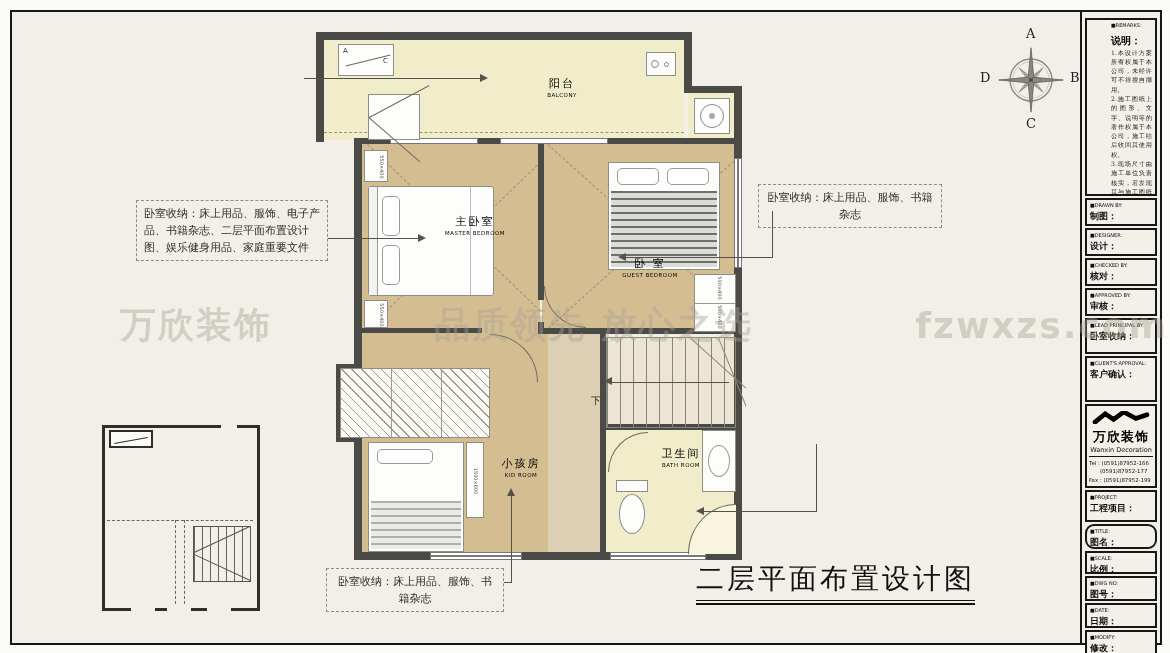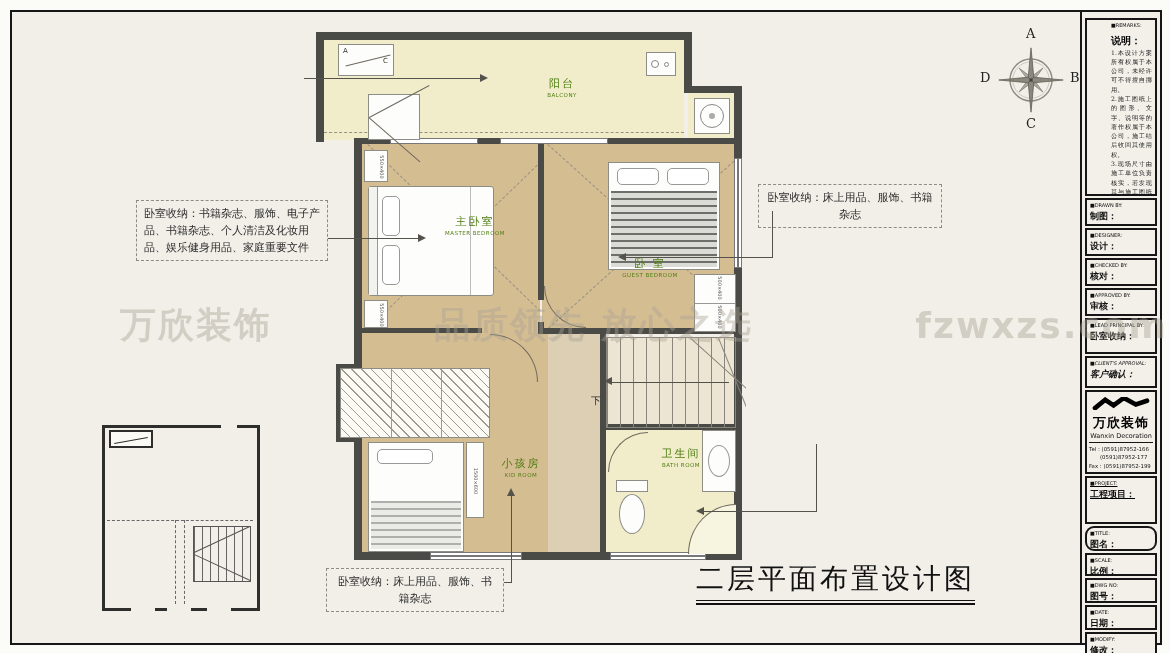--- a/index.html
+++ b/index.html
@@ -34,21 +34,21 @@
                  font-family: "DejaVu Serif", "Liberation Serif", serif; }
   
   .plan { position: absolute; left: 298px; top: 16px; width: 436px; height: 534px; overflow: hidden; }
   .wall  { position: absolute; background: #4a4a47; }
   .floor { position: absolute; }
   .fur   { position: absolute; background: #fdfdfb; border: 1px solid #8d8c85; }
   .win   { position: absolute; background: #fff; border: 1px solid #777; }
   .win.h { background: linear-gradient(to bottom, #fff 40%, #777 40%, #777 60%, #fff 60%); }
   .win.v { background: linear-gradient(to right, #fff 40%, #777 40%, #777 60%, #fff 60%); }
   .dash  { position: absolute; border-top: 1px dashed #979182; transform-origin: left top; }
-  .rlab  { position: absolute; text-align: center; color: #4d7c0f; z-index: 5; }
+  .rlab  { position: absolute; text-align: center; color: #000000; z-index: 5; }
   .rlab .zh { font-size: 11px; letter-spacing: 2px; display: block; }
   .rlab .en { font-size: 5.5px; letter-spacing: .5px; display: block; margin-top: 1px; }
   .vdim  { position: absolute; font-size: 5px; color: #555; white-space: nowrap;
            transform: rotate(90deg); transform-origin: center; }
   .pill  { position: absolute; background: #fff; border: 1px solid #999; border-radius: 5px; }
   .stripe-dark { background: repeating-linear-gradient(180deg, #6e6e6a 0 2px, #dcdcd6 2px 7px); }
   .hatch { background: #fbfaf5 repeating-linear-gradient(45deg, transparent 0 6px, #a09a8e 6px 7px); }
   .arc   { position: absolute; border: 0 solid #6e695f; }
   .line  { position: absolute; background: #6e695f; }
   
@@ -237,21 +237,21 @@
     </div>
     <div class="rlab" style="left:328px;top:418px;width:86px;">
       <span class="zh">卫生间</span>
       <span class="en">BATH ROOM</span>
     </div>
   </div>
 
   <div class="lead" style="left:292px;top:66px;width:178px;height:1px;"></div>
   <div class="ar r" style="left:468px;top:62px;"></div>
 
-  <div class="co" style="left:124px;top:188px;width:192px;">卧室收纳：书籍杂志、服饰、电子产品、书籍杂志、个人清洁及化妆用品、娱乐健身用品、家庭重要文件</div>
+  <div class="co" style="left:124px;top:188px;width:192px;">卧室收纳：床上用品、服饰、电子产品、书籍杂志、二层平面布置设计图、娱乐健身用品、家庭重要文件</div>
   <div class="lead" style="left:316px;top:226px;width:92px;height:1px;"></div>
   <div class="ar r" style="left:406px;top:222px;"></div>
 
   <div class="co" style="left:746px;top:172px;width:184px;text-align:center;">卧室收纳：床上用品、服饰、书籍杂志</div>
   <div class="lead" style="left:760px;top:199px;width:1px;height:46px;"></div>
   <div class="lead" style="left:614px;top:245px;width:147px;height:1px;"></div>
   <div class="ar l" style="left:606px;top:241px;"></div>
 
   <div class="lead" style="left:804px;top:432px;width:1px;height:67px;"></div>
   <div class="lead" style="left:692px;top:499px;width:113px;height:1px;"></div>
@@ -306,38 +306,38 @@
       <span class="lab">核对：</span>
     </div>
     <div class="sbox" style="height:28px;">
       <span class="tag">■APPROVED BY:</span>
       <span class="lab">审核：</span>
     </div>
     <div class="sbox" style="height:36px;">
       <span class="tag">■LEAD PRINCIPAL BY:</span>
       <span class="lab">卧室收纳：</span>
     </div>
-    <div class="sbox" style="height:32px;font-style:italic;">
+    <div class="sbox" style="height:46px;">
       <span class="tag">■CLIENT'S APPROVAL:</span>
       <span class="lab">客户确认：</span>
     </div>
     <div class="sbox logo-box" style="height:84px;">
       <svg width="58" height="13" viewBox="0 0 60 14">
         <path d="M2,12 L13,3 L22,9 L33,1 L46,8 L58,4" fill="none" stroke="#000" stroke-width="5" stroke-linecap="round"></path>
       </svg>
       <span class="logo-zh">万欣装饰</span>
       <span class="logo-en">Wanxin Decoration</span>
       <div class="contact">
         <div>Tel：(0591)87952-166</div>
         <div style="padding-left:11px;">(0591)87952-177</div>
         <div>Fax：(0591)87952-199</div>
         <div>Web：WWW.fzwxzs.com</div>
       </div>
     </div>
-    <div class="sbox" style="height:48px;text-decoration:underline;">
+    <div class="sbox" style="height:32px;">
       <span class="tag">■PROJECT:</span>
       <span class="lab">工程项目：</span>
     </div>
     <div class="sbox" style="height:25px;border-radius:9px;">
       <span class="tag">■TITLE:</span>
       <span class="lab">图名：</span>
     </div>
     <div class="sbox" style="height:23px;">
       <span class="tag">■SCALE:</span>
       <span class="lab">比例：</span>

